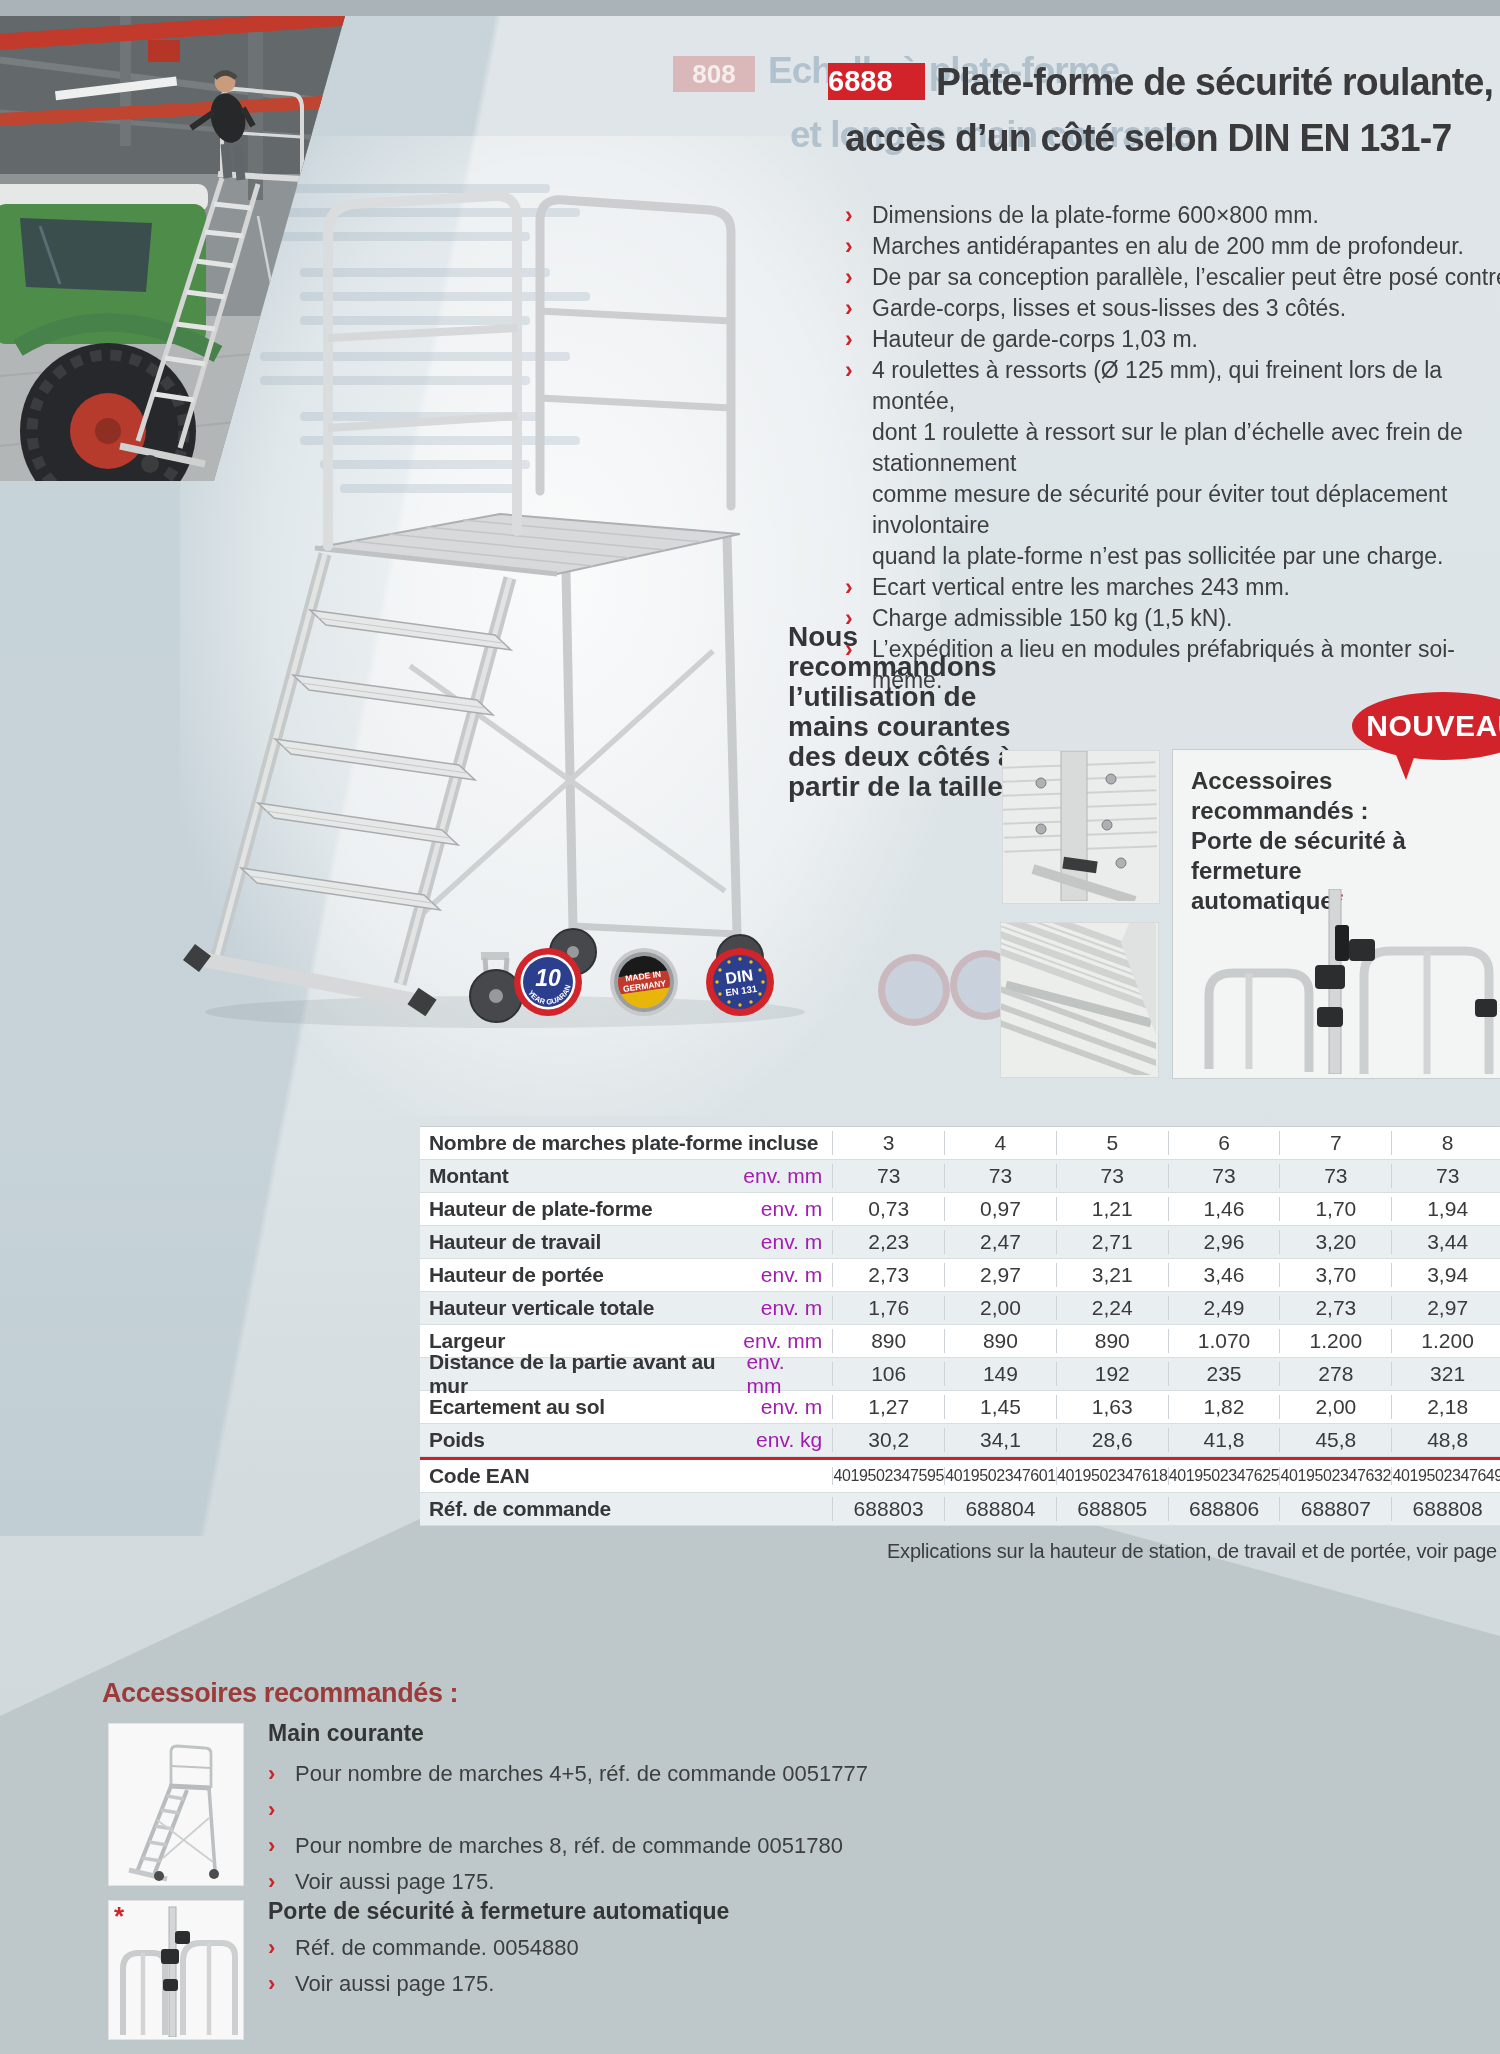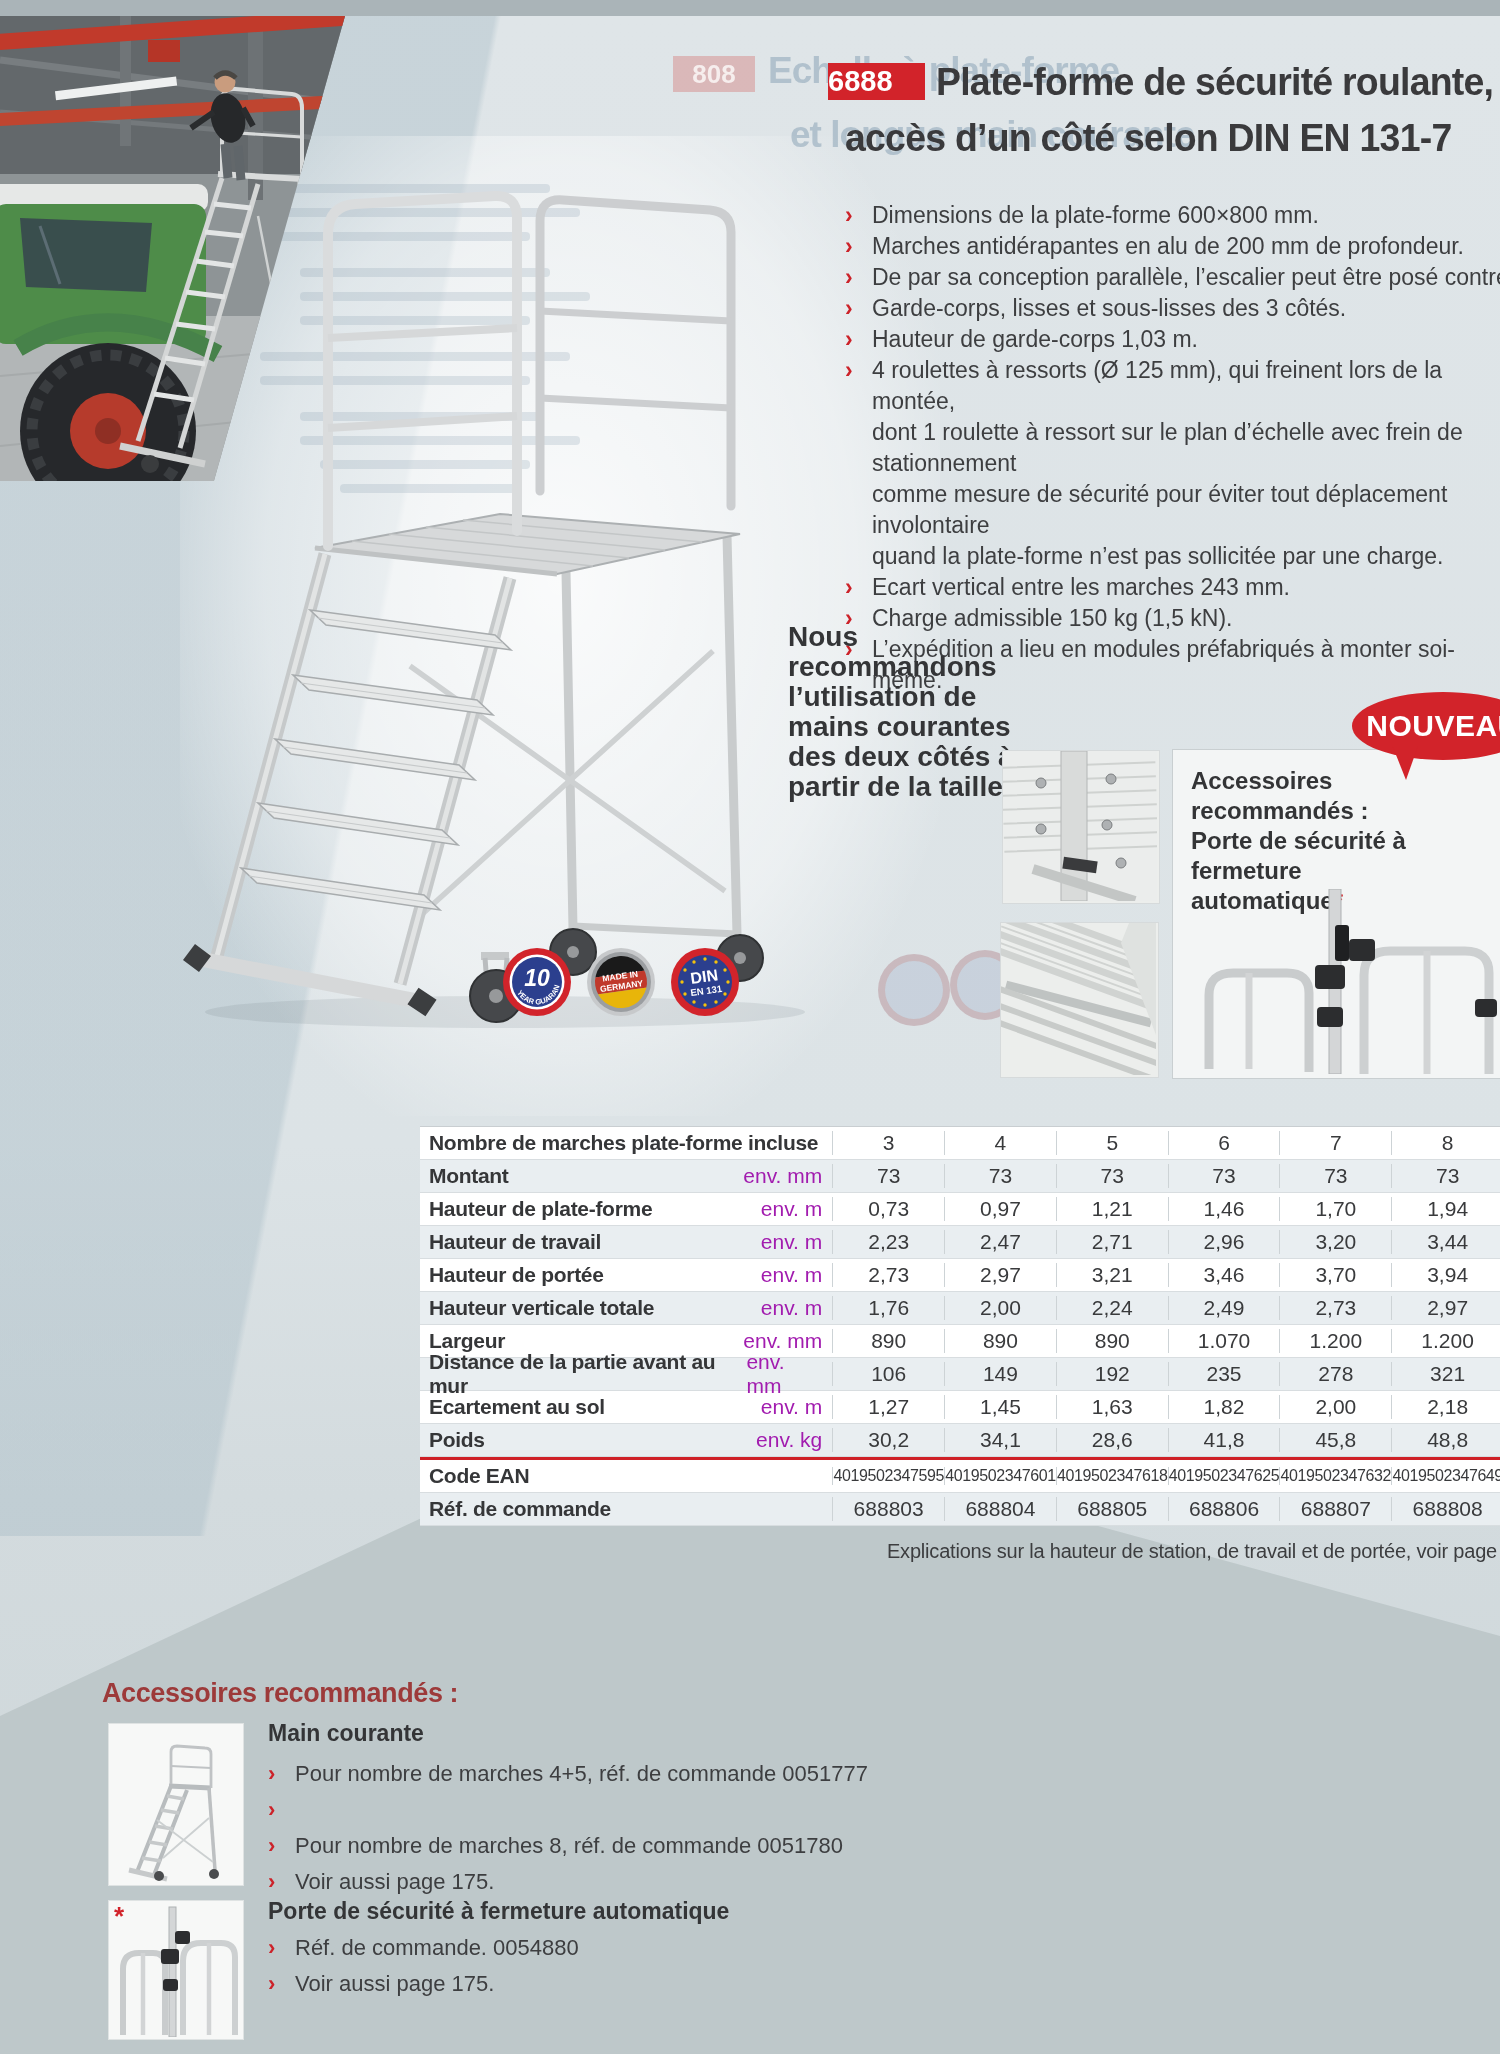--- a/index.html
+++ b/index.html
@@ -55,21 +55,21 @@
   .detail1{left:1002px;top:734px;width:156px;height:152px;}
   .detail2{left:1000px;top:906px;width:157px;height:154px;}
 
   
   .acc-box{left:1172px;top:733px;width:360px;height:328px;background:#f3f5f5;border:1px solid #c9cfd1;z-index:3;}
   .acc-callout{position:absolute;left:18px;top:16px;width:225px;font-size:24px;line-height:30px;font-weight:700;color:#333436;}
   .acc-callout .star{color:#d2232a;}
 
   
   .badge{width:72px;height:72px;}
-  .badges-row{left:501px;top:930px;display:flex;gap:12px;z-index:4;}
+  .badges-row{left:512px;top:930px;display:flex;gap:24px;z-index:4;}
 
   
   .spec-table{left:420px;top:1110px;width:1083px;border-top:1px solid #c9ced1;font-size:21px;}
   .trow{display:flex;height:32px;align-items:center;background:#fff;border-bottom:1px solid #d8dde0;}
   .trow.alt{background:#e9eef1;}
   .tlabel{width:413px;display:flex;justify-content:space-between;padding-left:9px;box-sizing:border-box;}
   .tlabel .lab{font-weight:700;color:#353638;letter-spacing:-.3px;}
   .tlabel .unit{font-weight:400;color:#a21caf;padding-right:10px;}
   .tval{width:111px;text-align:center;border-left:1px solid #cdd3d6;color:#393a3c;}
   .trow.thead .tval{font-weight:400;}

